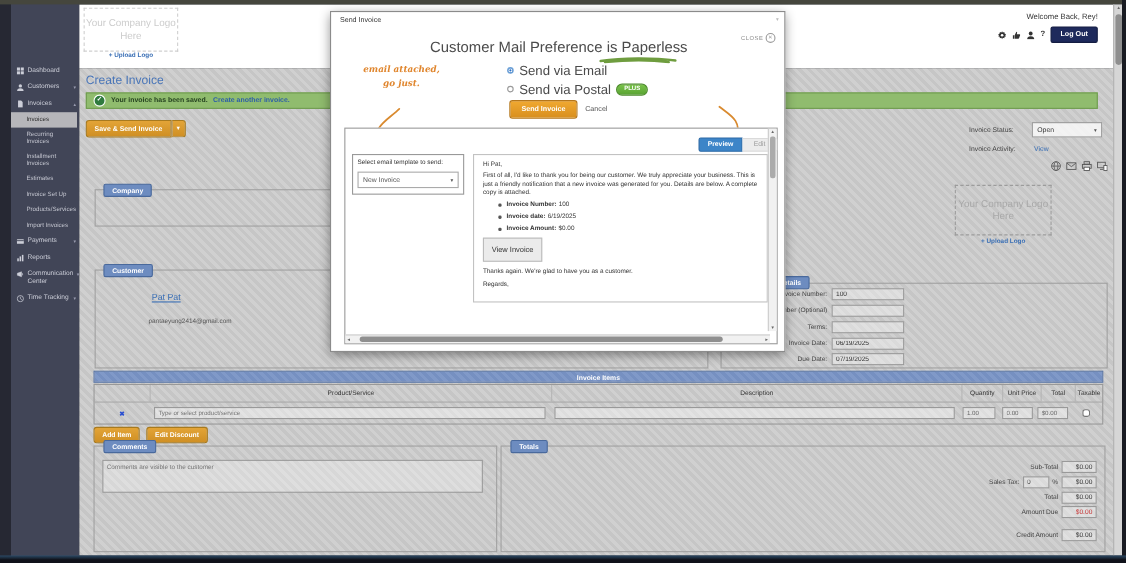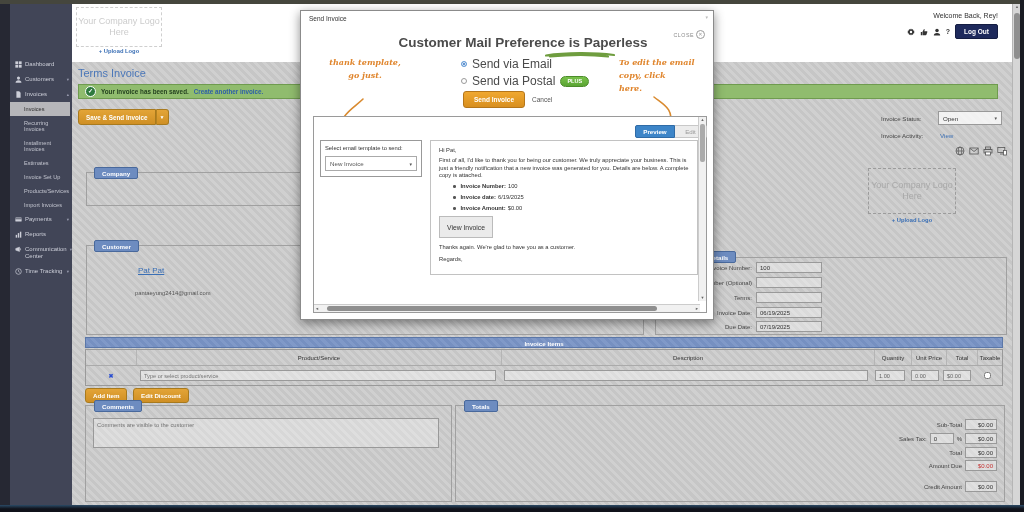--- a/index.html
+++ b/index.html
@@ -85,21 +85,21 @@
   .t-val{width:32px;height:11px;border:1px solid #999;background:rgba(255,255,255,.35);font-size:6px;color:#333;display:flex;align-items:center;justify-content:flex-end;padding:0 3px;box-sizing:border-box;}
   .t-val.red{color:#c43030;}
   .tax-in{width:24px;height:11px;border:1px solid #999;background:rgba(255,255,255,.35);font-size:6px;color:#333;padding:0 3px;box-sizing:border-box;font-family:"Liberation Sans",sans-serif;}
 
   
   .modal{left:300px;top:10px;width:412px;height:308px;background:#fff;border:1px solid #8b8b8b;box-shadow:0 3px 10px rgba(0,0,0,.45);z-index:10;}
   .modal-title{left:8px;top:4px;font-size:6.5px;color:#333;}
   .modal-resize{right:5px;top:3px;font-size:5px;color:#bbb;}
   .modal-close{right:8px;top:19px;display:flex;align-items:center;gap:2px;color:#8a8a8a;font-size:5.3px;letter-spacing:.5px;cursor:pointer;}
   .close-circ{width:7px;height:7px;border:1px solid #9a9a9a;border-radius:50%;font-size:5px;line-height:7px;text-align:center;color:#9a9a9a;}
-  .modal-heading{left:16px;top:24px;width:100%;text-align:center;font-size:13.5px;font-weight:bold;color:#4b4b4b;}
+  .modal-heading{left:1px;top:24px;width:100%;text-align:center;font-size:13.5px;font-weight:normal;color:#4b4b4b;}
   .swoosh{left:243px;top:40px;}
   .radio-group{left:160px;top:46px;}
   .radio-row{display:flex;align-items:center;gap:5px;margin-bottom:3px;}
   .radio{width:6px;height:6px;border:1px solid #9a9a9a;border-radius:50%;background:#fff;box-sizing:border-box;}
   .radio.sel{border:1px solid #6fa3d8;background:#2f72c4;box-shadow:inset 0 0 0 1px #fff;}
   .radio-label{font-size:12px;color:#4a4a4a;}
   .plus-badge{background:linear-gradient(#79c24a,#5aa433);border:1px solid #4c8c2b;color:#fff;font-size:5.5px;font-weight:bold;padding:1.5px 6px;border-radius:6px;}
   .send-btn{left:162px;top:80px;background:linear-gradient(#f0a830,#d88f1f);border:1px solid #b5761a;border-radius:3px;color:#fff;font-size:6.5px;font-weight:bold;padding:4px 10px;cursor:pointer;}
   .cancel-link{left:231px;top:85px;font-size:6.5px;color:#555;cursor:pointer;}
   .annot{font-family:"DejaVu Serif",serif;font-style:italic;font-weight:bold;color:#e0862e;font-size:8px;line-height:13px;}
@@ -247,21 +247,21 @@
             <circle cx="5" cy="3" r="2.2" fill="#333"></circle>
             <path d="M1,9.5 a4,3.4 0 0 1 8,0 Z" fill="#333"></path>
           </svg>
         </span>
       <span class="help-q">?</span>
       <span class="logout-btn">Log Out</span>
     </div>
   </div>
 
   <div class="abs main">
-    <div class="abs page-title">Terms Invoice</div>
+    <div class="abs page-title">Create Invoice</div>
 
     <div class="abs success-bar">
       <span class="check-icon">✓</span>
       <span class="success-text">Your invoice has been saved.</span>
       <span class="success-link">Create another invoice.</span>
     </div>
 
     <div class="abs split-btn">
       <span class="split-main">Save &amp; Send Invoice</span>
       <span class="split-caret">▼</span>
@@ -429,33 +429,28 @@
       <div class="radio-row">
         <span class="radio"></span>
         <span class="radio-label">Send via Postal</span>
         <span class="plus-badge">PLUS</span>
       </div>
     </div>
     <div class="abs send-btn">Send Invoice</div>
     <div class="abs cancel-link">Cancel</div>
 
     <div class="abs annot annot-left">
-      <div>thank template,</div>
+      <div>email attached,</div>
       <div>go just.</div>
     </div>
     <svg class="abs arrow-svg" style="left:28px;top:86px;" width="50" height="44">
       <path d="M34,2 C24,12 8,18 13,38"></path>
       <polyline points="8,31 13,38 17,31"></polyline>
     </svg>
 
-    <div class="abs annot annot-right">
-      <div>To edit the email</div>
-      <div>copy, click</div>
-      <div>here.</div>
-    </div>
     <svg class="abs arrow-svg" style="left:345px;top:84px;" width="40" height="36">
       <path d="M8,2 C18,10 28,14 24,30"></path>
       <polyline points="19,24 24,30 29,24"></polyline>
     </svg>
 
     <div class="abs panel">
       <div class="abs tpl-box">
         <div class="abs tpl-label">Select email template to send:</div>
         <div class="abs tpl-select">
           <span>New Invoice</span>

